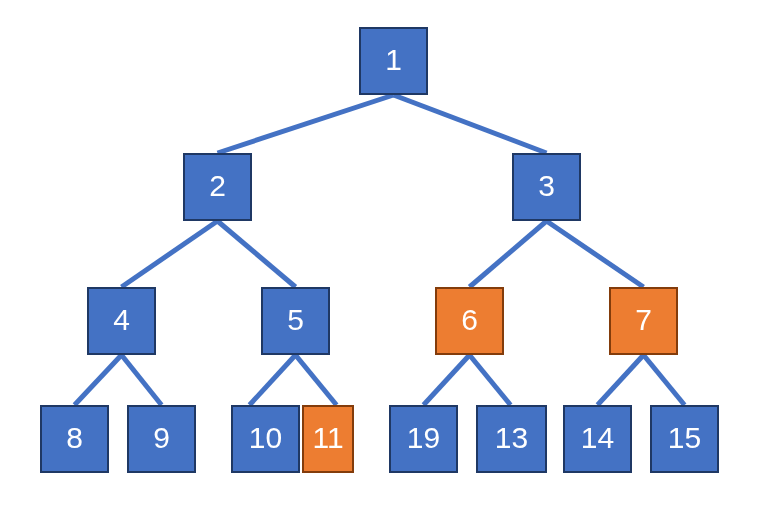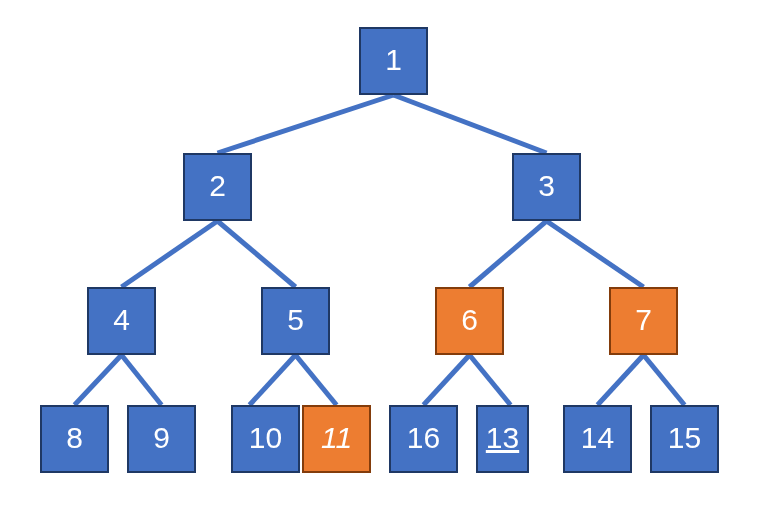--- a/index.html
+++ b/index.html
@@ -95,27 +95,27 @@
       </div>
       <div class="node blue" style="left: 40px; top: 405px; width: 69px; height: 68px;">
         <span class="node-label">8</span>
       </div>
       <div class="node blue" style="left: 127px; top: 405px; width: 69px; height: 68px;">
         <span class="node-label">9</span>
       </div>
       <div class="node blue" style="left: 215px; top: 405px; width: 69px; height: 68px; margin-left: 16px;">
         <span class="node-label">10</span>
       </div>
-      <div class="node orange" style="left: 302px; top: 405px; width: 69px; height: 68px; font-style: italic;">
+      <div class="node orange" style="left: 302px; top: 405px; width: 52px; height: 68px;">
         <span class="node-label">11</span>
       </div>
       <div class="node blue" style="left: 389px; top: 405px; width: 69px; height: 68px;">
-        <span class="node-label">16</span>
+        <span class="node-label">19</span>
       </div>
-      <div class="node blue" style="left: 476px; top: 405px; width: 53px; height: 68px; text-decoration: underline;">
+      <div class="node blue" style="left: 476px; top: 405px; width: 71px; height: 68px;">
         <span class="node-label">13</span>
       </div>
       <div class="node blue" style="left: 563px; top: 405px; width: 69px; height: 68px; align-items: center;">
         <span class="node-label">14</span>
       </div>
       <div class="node blue" style="left: 650px; top: 405px; width: 69px; height: 68px; text-align: center;">
         <span class="node-label">15</span>
       </div>
     </div>
 </div>

